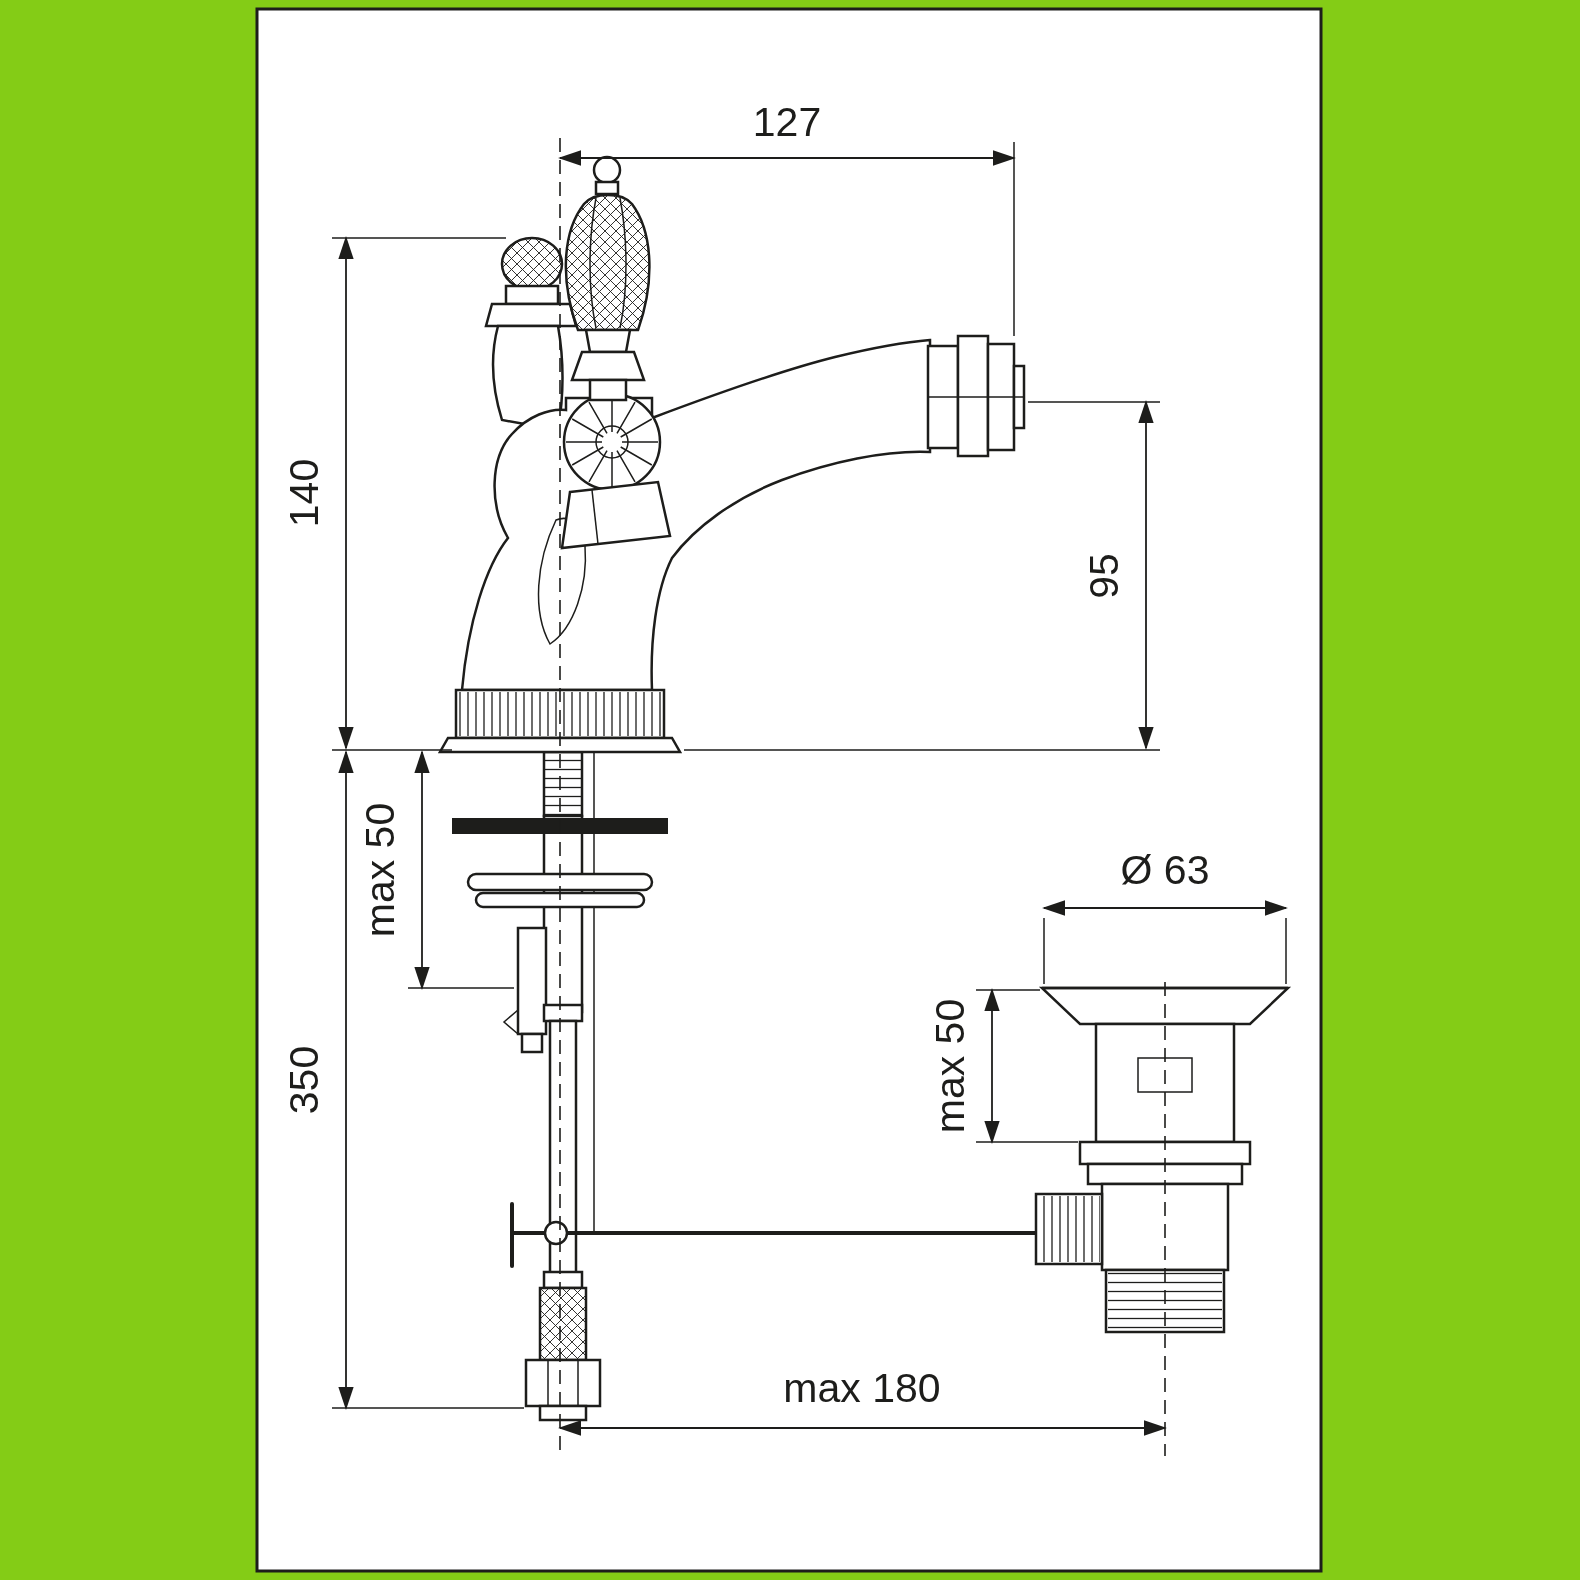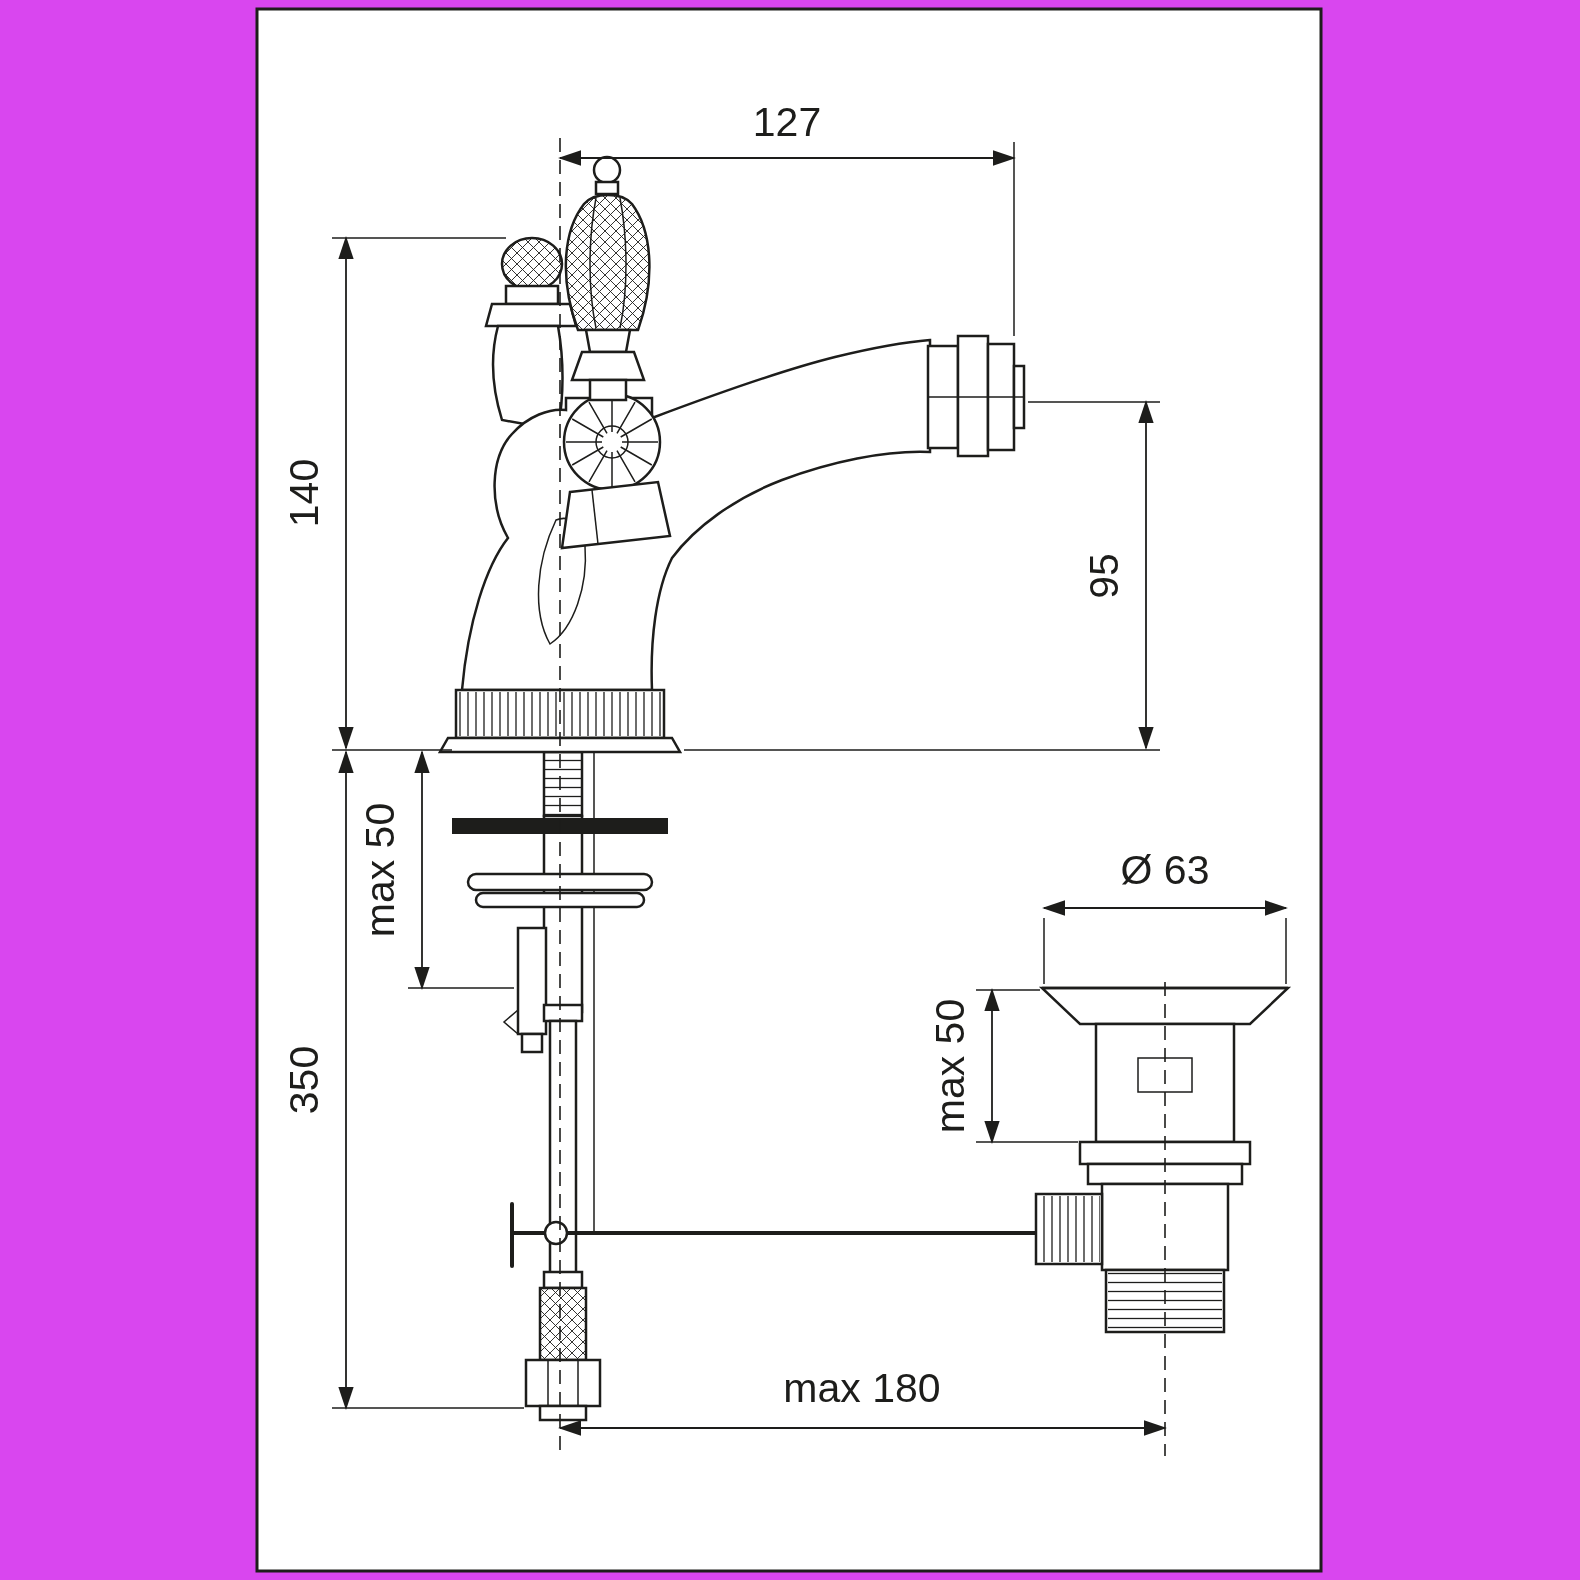--- a/index.html
+++ b/index.html
@@ -7,21 +7,21 @@
     padding: 0;
     background: #ffffff;
     width: 1580px;
     height: 1580px;
     font-family: "Liberation Sans", sans-serif;
   }
   .stage {
     position: relative;
     width: 1580px;
     height: 1580px;
-    background: #d946ef;
+    background: #84cc16;
   }
   svg { display: block; }
   .ol  { fill: #ffffff; stroke: #1d1d1b; stroke-width: 2.5; }
   .ln  { fill: none;    stroke: #1d1d1b; stroke-width: 2.5; }
   .thin{ fill: none;    stroke: #1d1d1b; stroke-width: 1.5; }
   .dim { fill: none;    stroke: #1d1d1b; stroke-width: 1.8; }
   .ext { fill: none;    stroke: #1d1d1b; stroke-width: 1.5; }
   .cl  { fill: none;    stroke: #1d1d1b; stroke-width: 1.6; stroke-dasharray: 14 8; }
   .solid { fill: #1d1d1b; stroke: none; }
   .dimtext {

